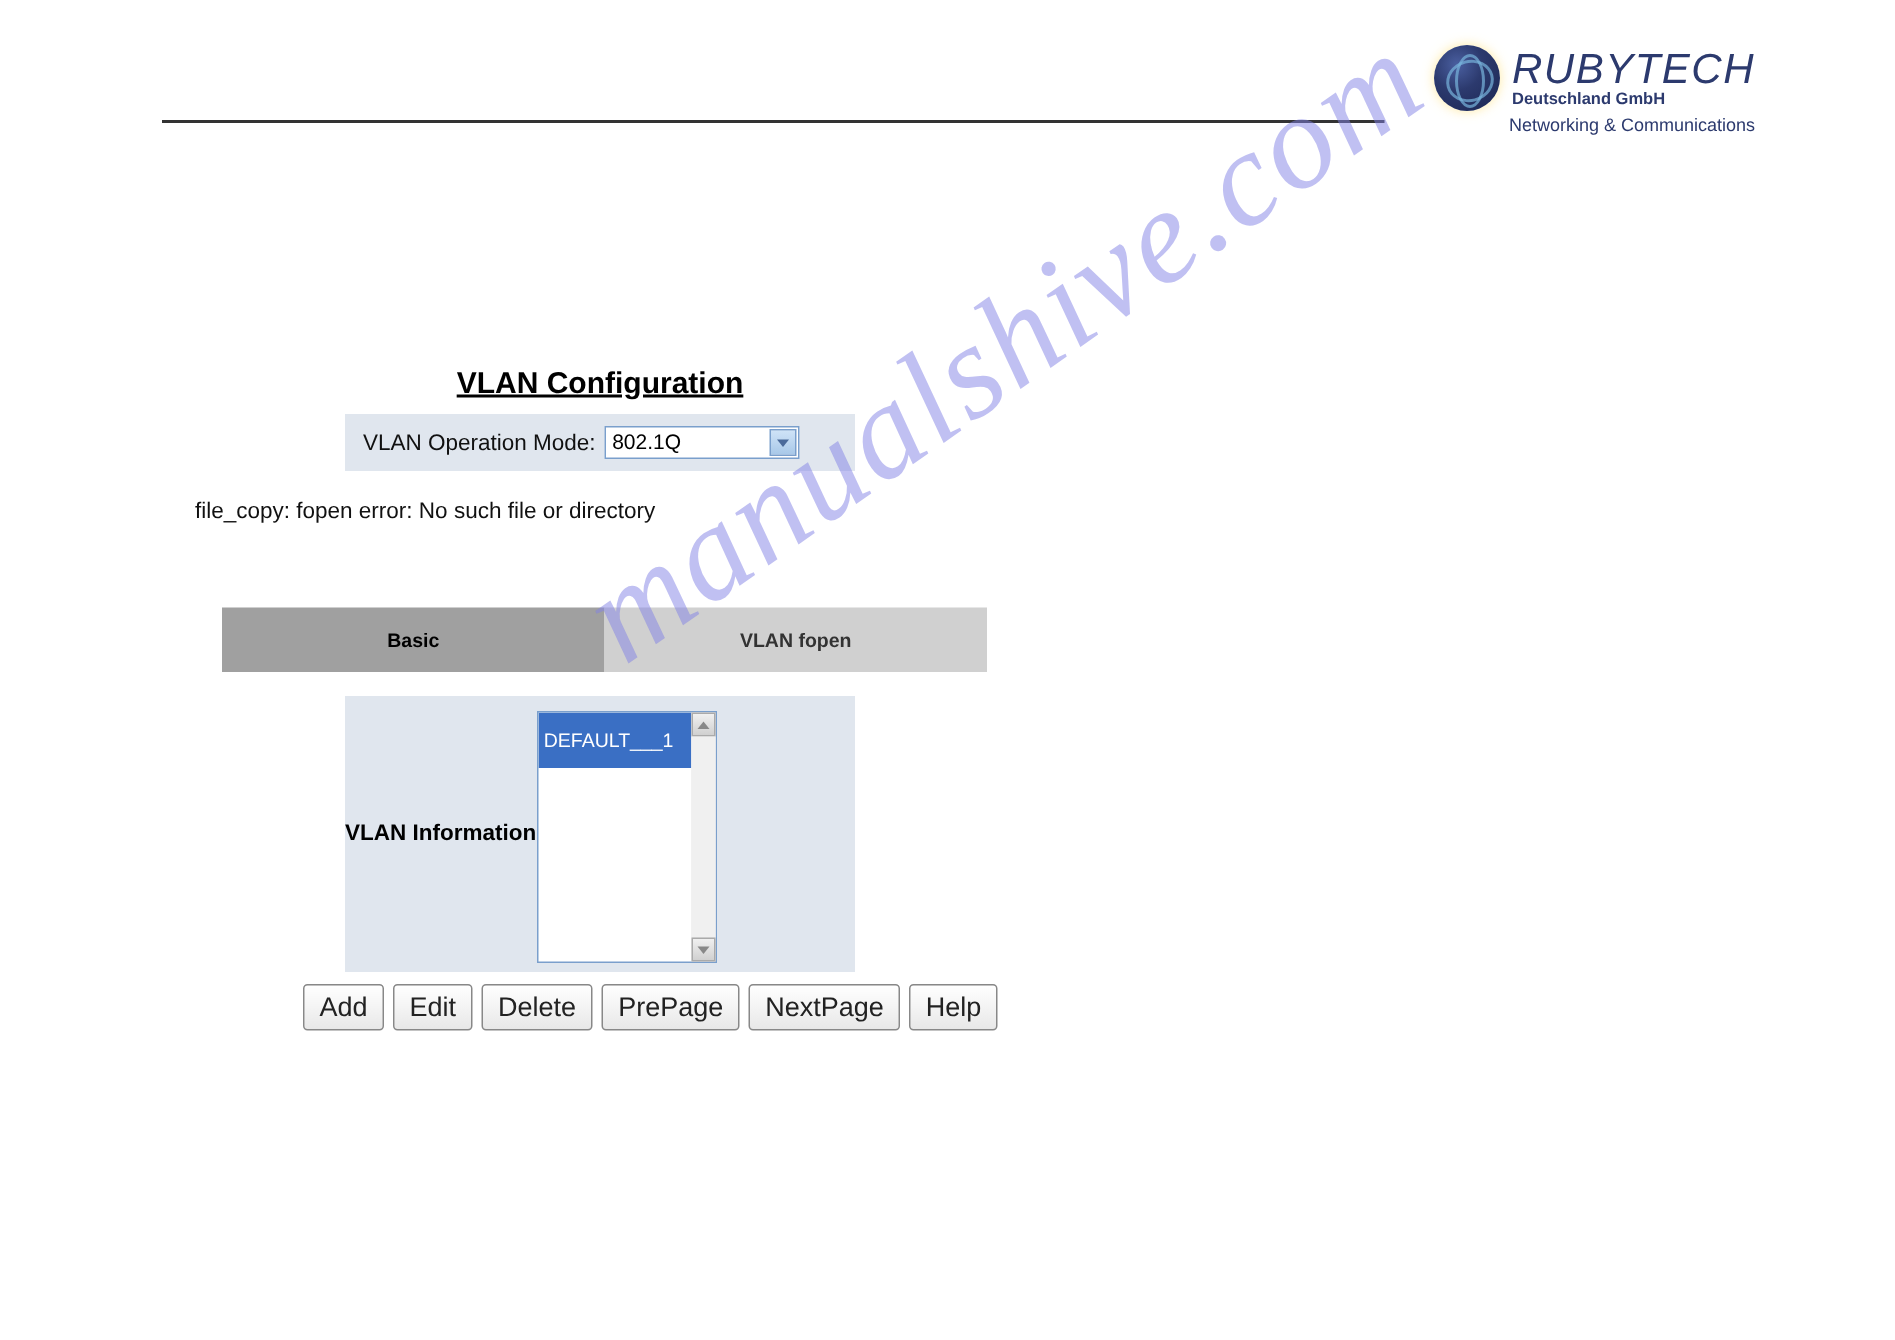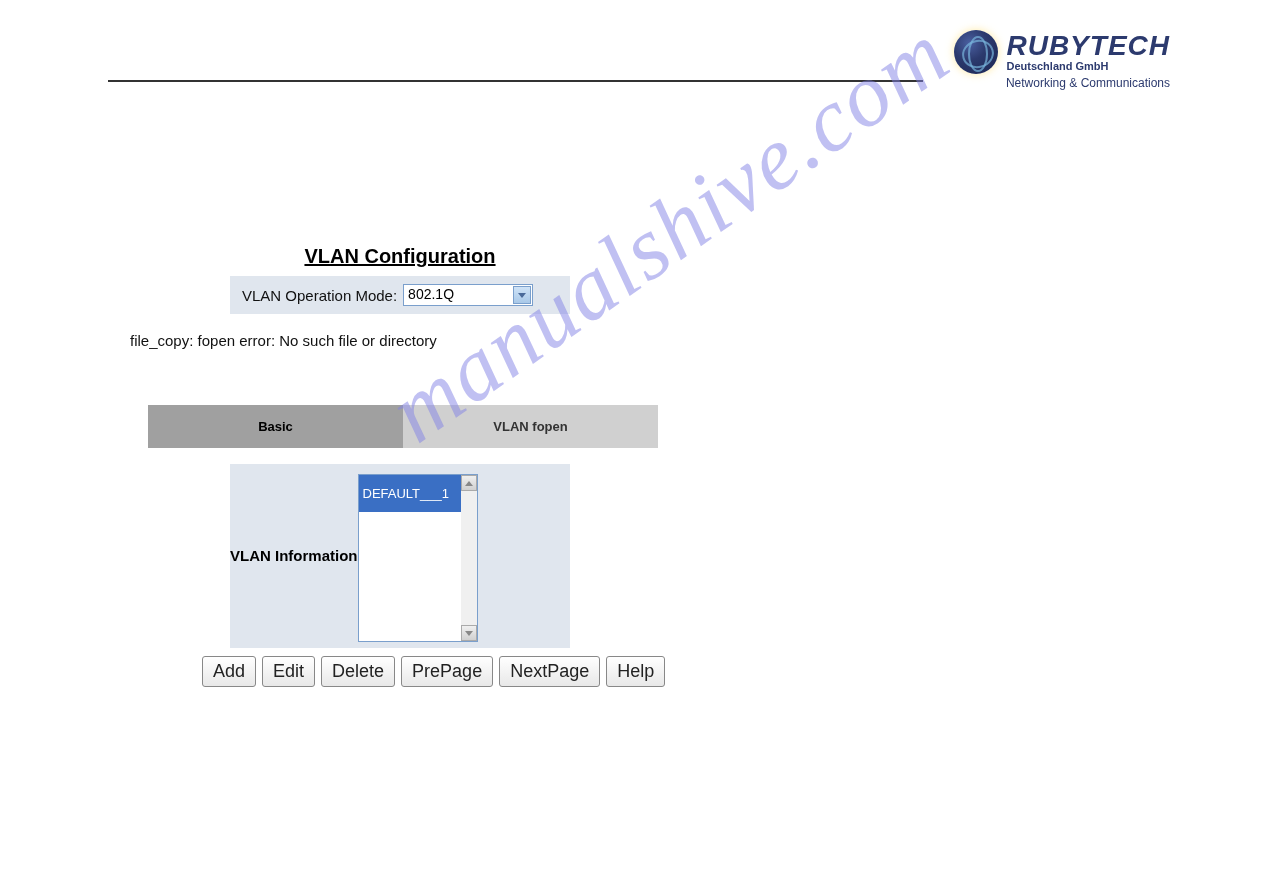--- a/index.html
+++ b/index.html
@@ -63,21 +63,21 @@
       height: 32px;
       border: 2px solid rgba(120, 180, 220, 0.7);
       border-radius: 50%;
     }
     .logo-text {
       display: flex;
       flex-direction: column;
     }
     .logo-ruby {
       font-size: 28px;
-      font-weight: bold;
+      font-weight: normal;
       color: #2c3a6e;
       font-style: italic;
       letter-spacing: 1px;
       line-height: 1;
     }
     .logo-sub {
       font-size: 11px;
       color: #2c3a6e;
       text-align: left;
       font-weight: bold;

